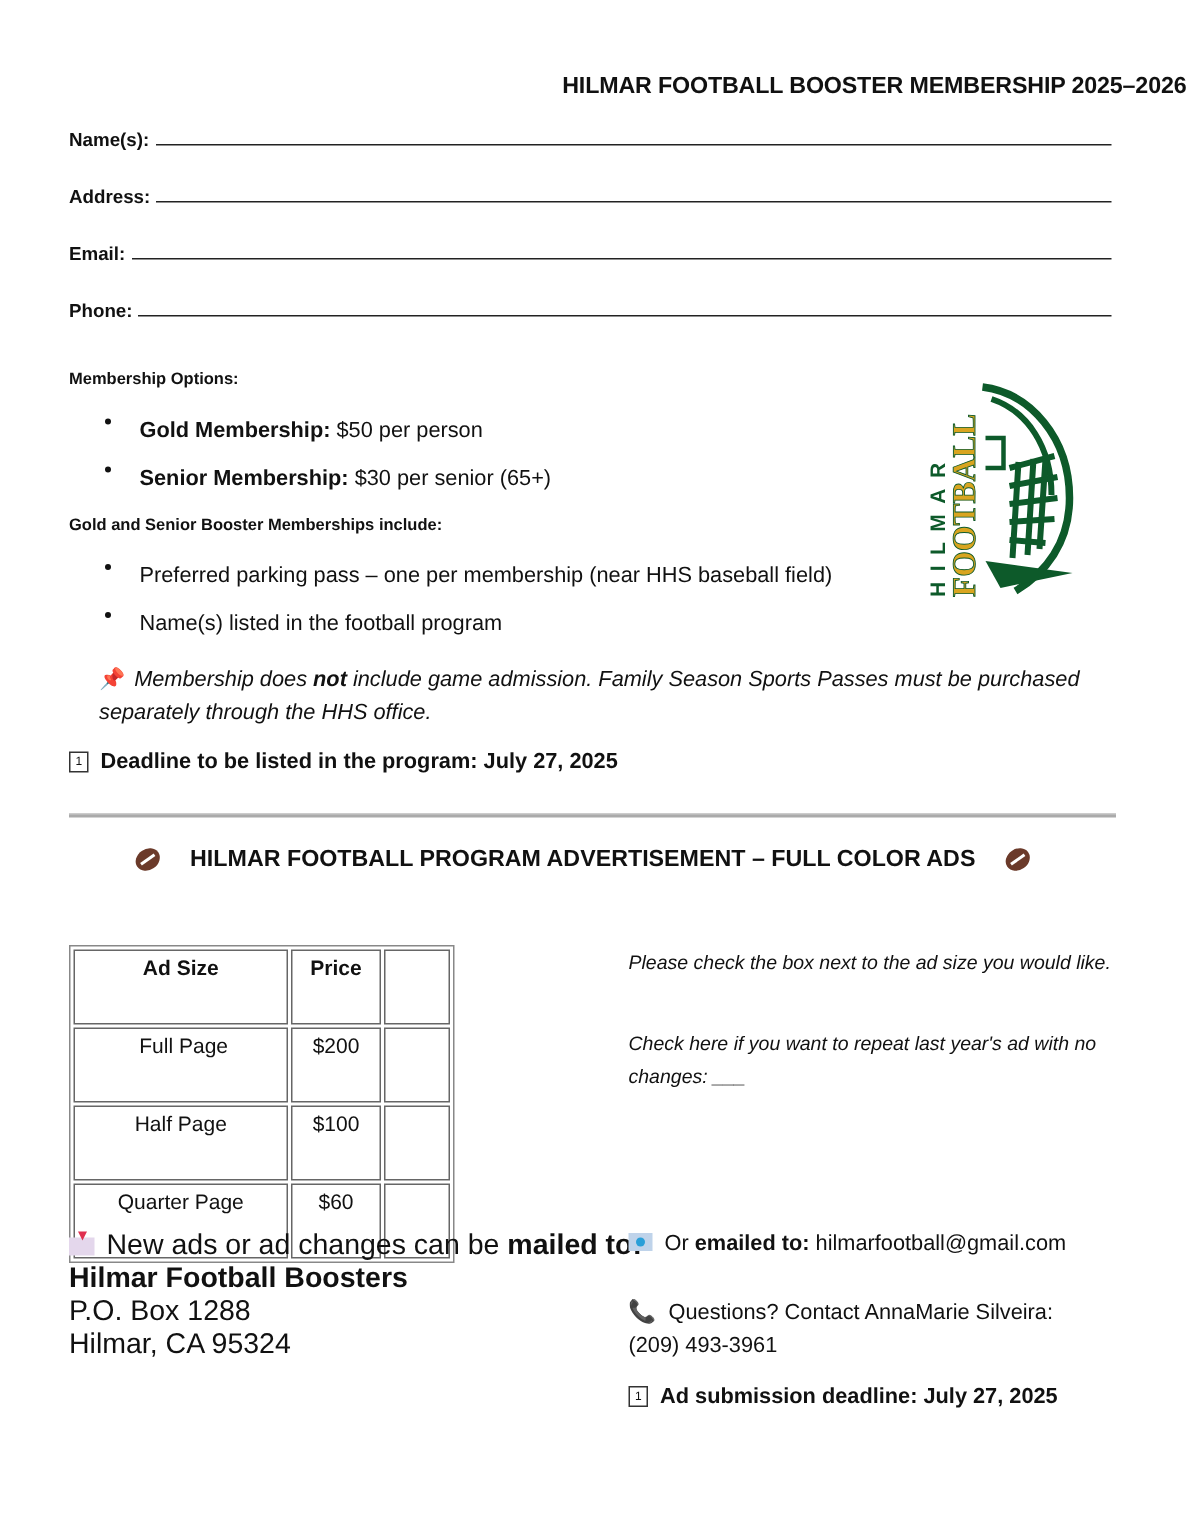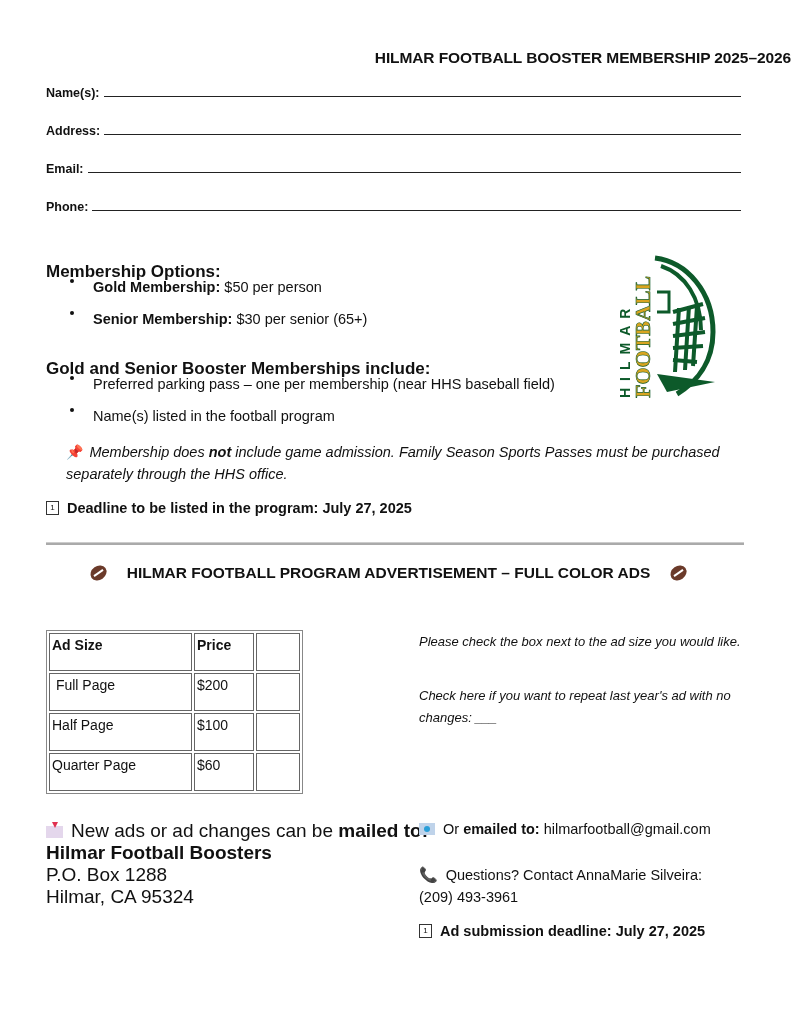--- a/index.html
+++ b/index.html
@@ -3,32 +3,32 @@
 <meta charset="utf-8">
 <style>
   html, body { margin: 0; padding: 0; background: #ffffff; }
   body { width: 791px; height: 1024px; position: relative; overflow: hidden;
          font-family: "Liberation Sans", sans-serif; color: #111; }
   .abs { position: absolute; }
   .title { left: 0; width: 791px; top: 49px; text-align: right; font-weight: bold; font-size: 15.5px; letter-spacing: -0.1px; }
   .field-row { left: 46px; width: 695px; display: flex; align-items: flex-end; font-size: 12.5px; font-weight: bold; }
   .field-row .lbl { white-space: nowrap; padding-right: 4px; }
   .field-row .line { flex: 1; border-bottom: 1px solid #222; height: 1px; margin-bottom: 3px; }
-  .sec-head { left: 46px; font-weight: bold; font-size: 17px; margin-top: 15px; }
+  .sec-head { left: 46px; font-weight: bold; font-size: 11px; }
   .bullet { left: 70px; font-size: 14.5px; display: flex; }
   .bullet .dot { width: 4px; height: 4px; background: #111; border-radius: 50%; margin-right: 19px; }
   .note { left: 46px; width: 700px; font-size: 14.5px; font-style: italic; line-height: 22px; margin-left: 20px; }
   .deadline { font-weight: bold; font-size: 14.5px; display: flex; align-items: center; }
   .cal-icon { display: inline-block; width: 11px; height: 12px; border: 1px solid #333; font-size: 8px; line-height: 12px; text-align: center; font-weight: normal; margin-right: 8px; font-style: normal; }
   .divider { left: 46px; width: 698px; top: 542px; height: 2px; background: #aaa; border-top: 1px solid #ccc; }
   .ad-title { left: 0; width: 777px; top: 564px; text-align: center; font-weight: bold; font-size: 15.5px; display: flex; justify-content: center; align-items: center; gap: 20px; }
   .football { display: inline-block; width: 17px; height: 14px; background: #6b3a2a; border-radius: 50%; transform: rotate(-35deg); position: relative; }
   .football::after { content: ""; position: absolute; left: 3px; right: 3px; top: 6px; height: 2px; background: #fff; }
   table.ads { position: absolute; left: 46px; top: 630px; border-collapse: separate; border-spacing: 2px; border: 1px solid #888; font-size: 14px; }
-  table.ads td { border: 1px solid #666; height: 33px; vertical-align: top; padding: 3px 2px 0 2px; }
+  table.ads td { border: 1px solid #666; height: 33px; vertical-align: top; padding: 3px 2px 12px 2px; text-align: center; }
   table.ads td.c1 { width: 137px; }
   table.ads td.c2 { width: 54px; }
   table.ads td.c3 { width: 38px; }
   table.ads td.hd { font-weight: bold; }
   .right-note { left: 419px; width: 330px; font-size: 13px; font-style: italic; line-height: 22px; }
   .mail-block { left: 46px; top: 820px; font-size: 19px; line-height: 22px; }
   .contact-block { left: 419px; top: 818px; font-size: 14.5px; line-height: 22px; width: 340px; }
   .env-icon { display: inline-block; width: 17px; height: 12px; background: #e4d7ec; position: relative; margin-right: 8px; vertical-align: -1px; }
   .env-icon::after { content: ""; position: absolute; left: 6px; top: -4px; border-left: 3px solid transparent; border-right: 3px solid transparent; border-top: 6px solid #e03050; }
   .email-icon { display: inline-block; width: 16px; height: 12px; background: #bfd3ea; position: relative; margin-right: 8px; vertical-align: -1px; }

